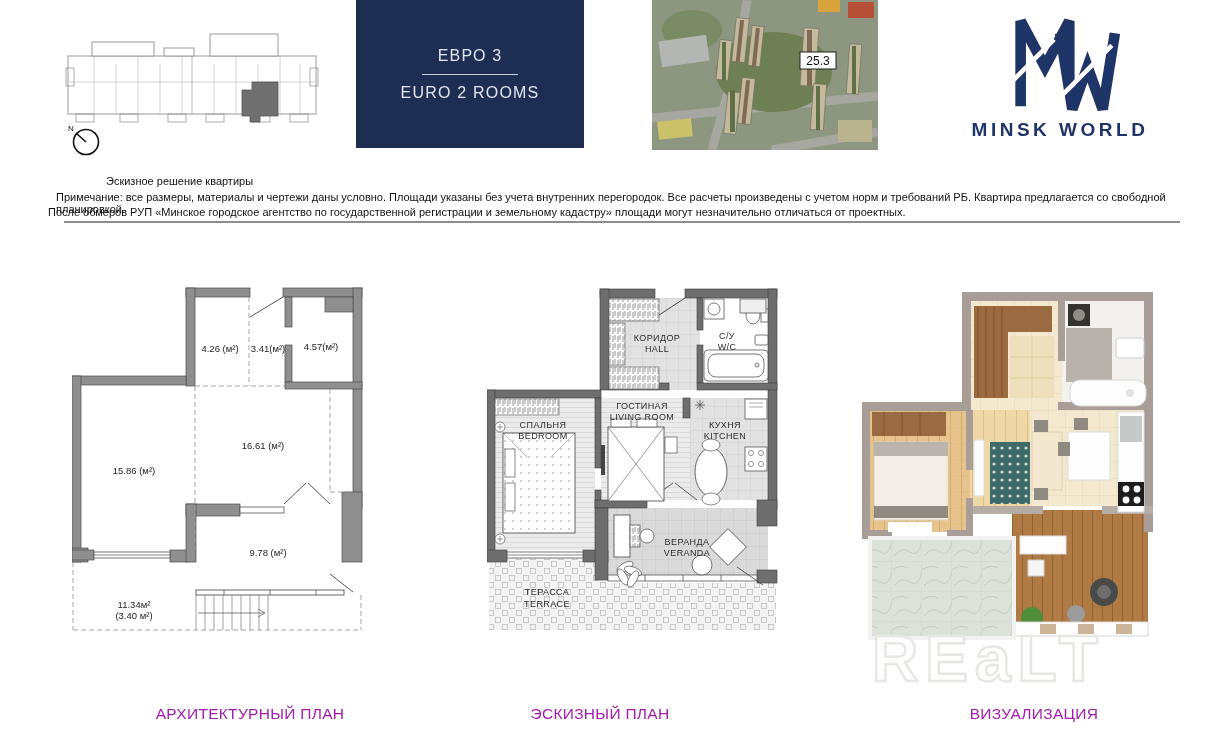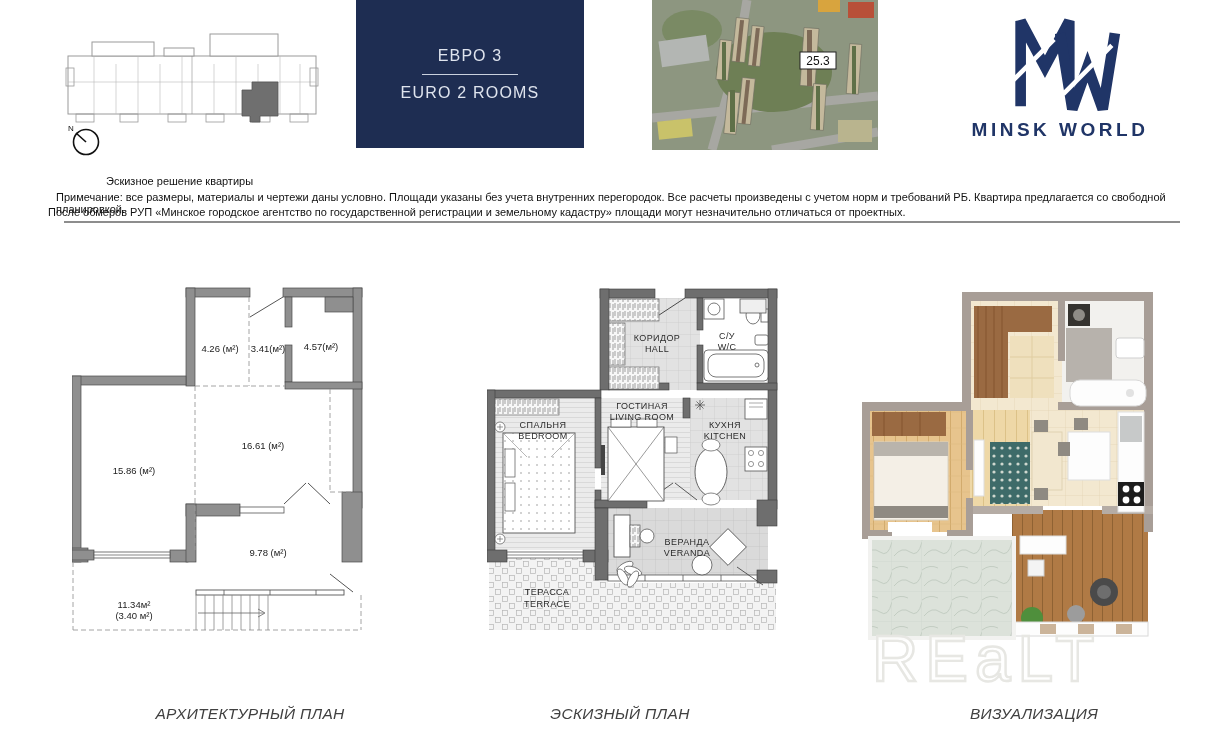--- a/index.html
+++ b/index.html
@@ -11,23 +11,23 @@
     display:flex;flex-direction:column;align-items:center;justify-content:center;}
   .unit-card .l1,.unit-card .l2{color:#dfe4ee;font-size:16px;letter-spacing:1.2px;}
   .unit-card .div{width:96px;height:1px;background:#c9d0de;margin:9px 0;}
   .logo-wrap{left:950px;top:10px;width:220px;height:136px;}
   
   .note-title{left:66px;top:175px;font-size:11px;margin-left:40px;}
   .note-l1{left:56px;top:191px;width:1112px;font-size:11px;}
   .note-l2{left:48px;top:206px;width:1112px;font-size:11px;}
   .note-rule{left:64px;top:221px;width:1116px;height:2px;background:#8d8d8d;}
   
-  .caption{font-size:15.5px;color:#404040;letter-spacing:.3px;text-align:center;width:300px;top:705px;font-style:italic;}
+  .caption{font-size:15.5px;color:#a21caf;letter-spacing:.3px;text-align:center;width:300px;top:705px;}
   
-  .watermark{left:872px;top:622px;font-size:64px;font-weight:normal;letter-spacing:7px;
+  .watermark{left:872px;top:622px;font-size:64px;font-weight:bold;letter-spacing:7px;
     color:rgba(255,255,255,.65);-webkit-text-stroke:2.4px #e7e7e3;}
   svg text{font-family:"Liberation Sans",sans-serif;}
 </style>
 </head>
 <body>
 
 <svg class="abs" style="left:64px;top:24px" width="265" height="132" viewBox="0 0 265 132">
   <g stroke="#9a9a9a" fill="#fff" stroke-width="1">
     <rect x="4" y="32" width="248" height="58"></rect>
     <rect x="28" y="18" width="62" height="14"></rect>
@@ -482,16 +482,16 @@
     <rect x="150" y="330" width="136" height="14" fill="#fdfdfd" stroke="#d8d8d8"></rect>
     <rect x="178" y="332" width="16" height="10" fill="#cbb49a"></rect>
     <rect x="216" y="332" width="16" height="10" fill="#cbb49a"></rect>
     <rect x="254" y="332" width="16" height="10" fill="#cbb49a"></rect>
   </g>
 
   <rect x="8" y="246" width="144" height="100" fill="none" stroke="#f2f2f0" stroke-width="4"></rect>
 </svg>
 
 <div class="abs caption" style="left:100px">АРХИТЕКТУРНЫЙ ПЛАН</div>
-<div class="abs caption" style="left:470px">ЭСКИЗНЫЙ ПЛАН</div>
+<div class="abs caption" style="left:450px">ЭСКИЗНЫЙ ПЛАН</div>
 <div class="abs caption" style="left:884px">ВИЗУАЛИЗАЦИЯ</div>
 
 <div class="abs watermark">REaLT</div>
 
 </body></html>

